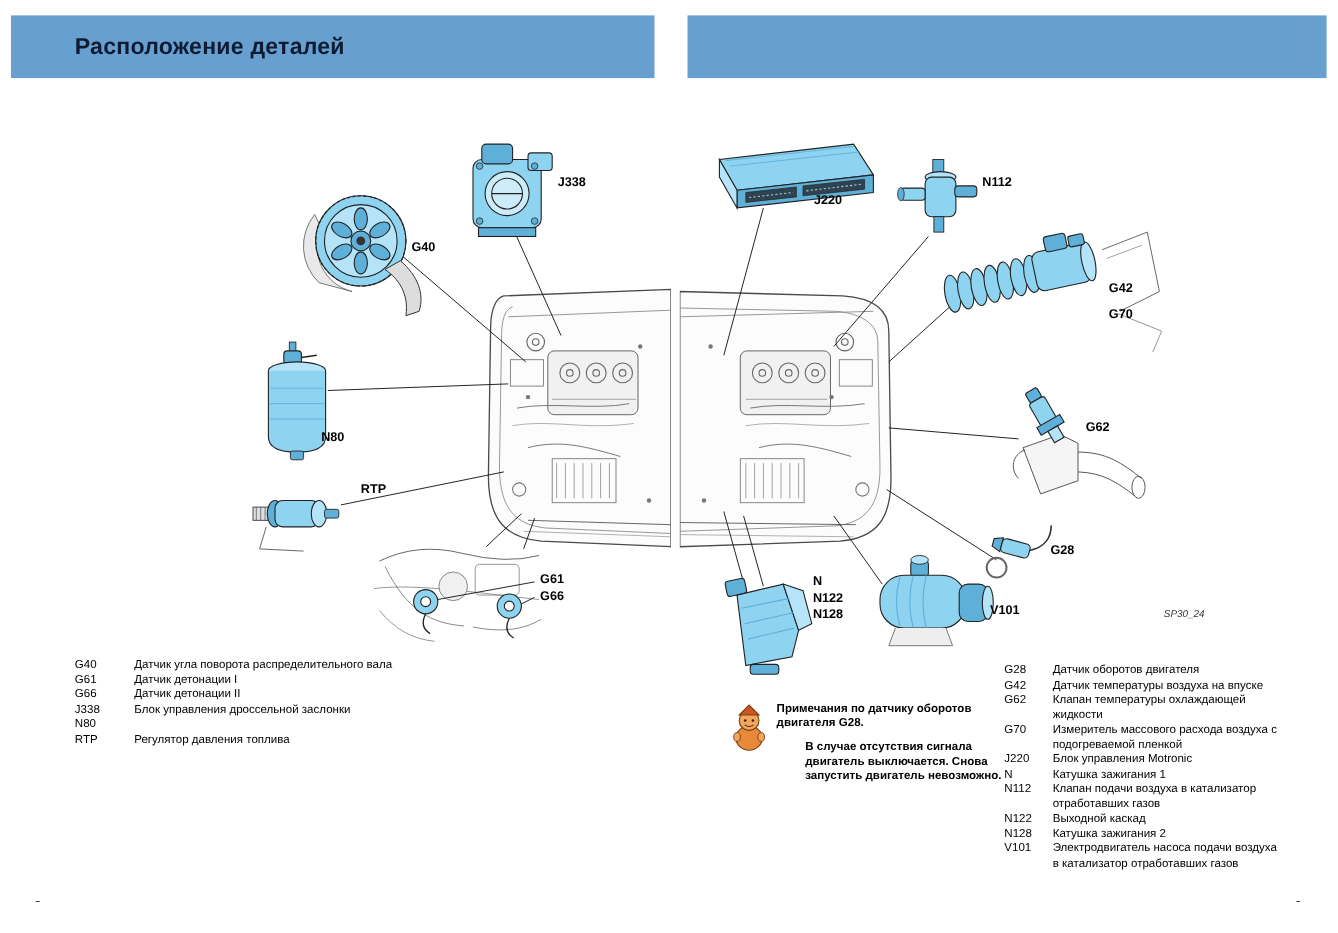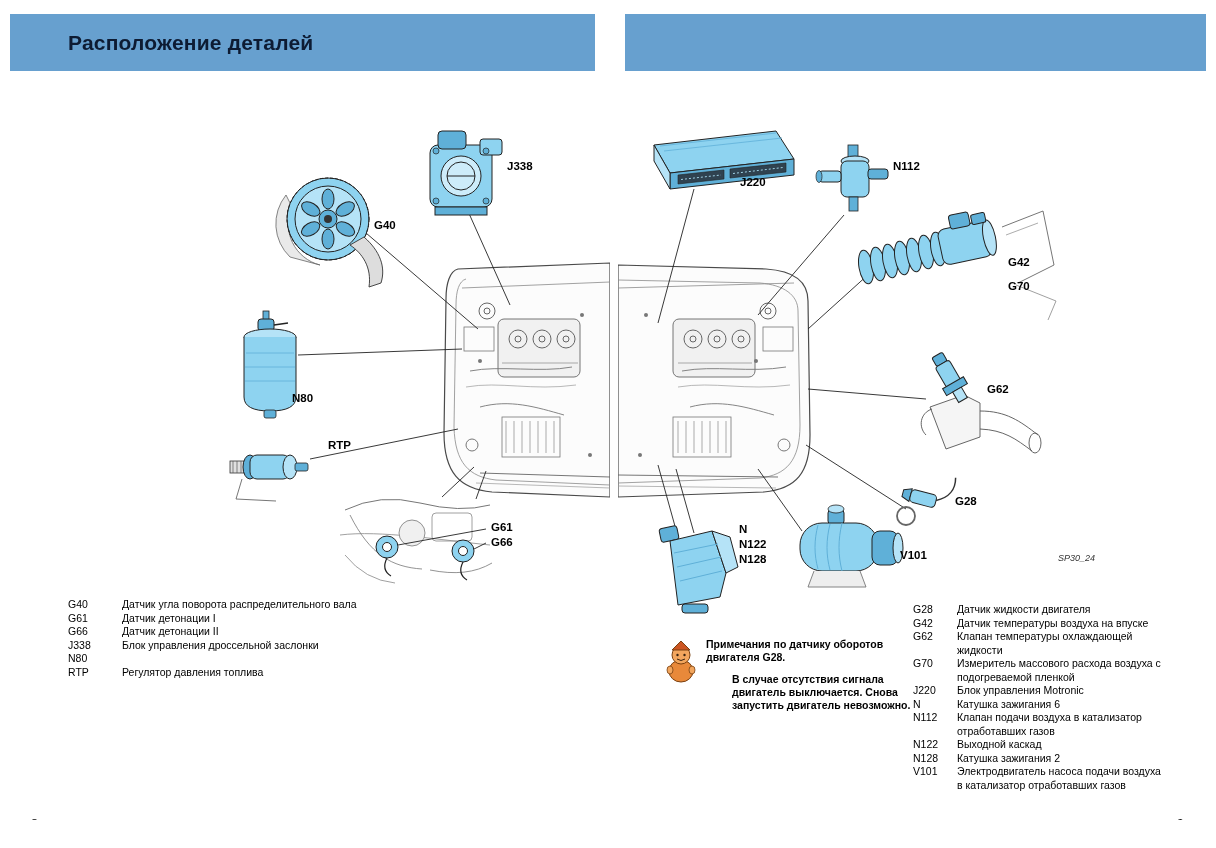--- a/index.html
+++ b/index.html
@@ -349,41 +349,41 @@
     </div>
     <div class="legend-row">
       <span class="legend-code">RTP</span>
       <span class="legend-desc">Регулятор давления топлива</span>
     </div>
   </div>
 
   <div class="legend legend-right">
     <div class="legend-row">
       <span class="legend-code">G28</span>
-      <span class="legend-desc">Датчик жидкости двигателя</span>
+      <span class="legend-desc">Датчик оборотов двигателя</span>
     </div>
     <div class="legend-row">
       <span class="legend-code">G42</span>
       <span class="legend-desc">Датчик температуры воздуха на впуске</span>
     </div>
     <div class="legend-row">
       <span class="legend-code">G62</span>
       <span class="legend-desc">Клапан температуры охлаждающей жидкости</span>
     </div>
     <div class="legend-row">
       <span class="legend-code">G70</span>
       <span class="legend-desc">Измеритель массового расхода воздуха с подогреваемой пленкой</span>
     </div>
     <div class="legend-row">
       <span class="legend-code">J220</span>
       <span class="legend-desc">Блок управления Motronic</span>
     </div>
     <div class="legend-row">
       <span class="legend-code">N</span>
-      <span class="legend-desc">Катушка зажигания 6</span>
+      <span class="legend-desc">Катушка зажигания 1</span>
     </div>
     <div class="legend-row">
       <span class="legend-code">N112</span>
       <span class="legend-desc">Клапан подачи воздуха в катализатор отработавших газов</span>
     </div>
     <div class="legend-row">
       <span class="legend-code">N122</span>
       <span class="legend-desc">Выходной каскад</span>
     </div>
     <div class="legend-row">

